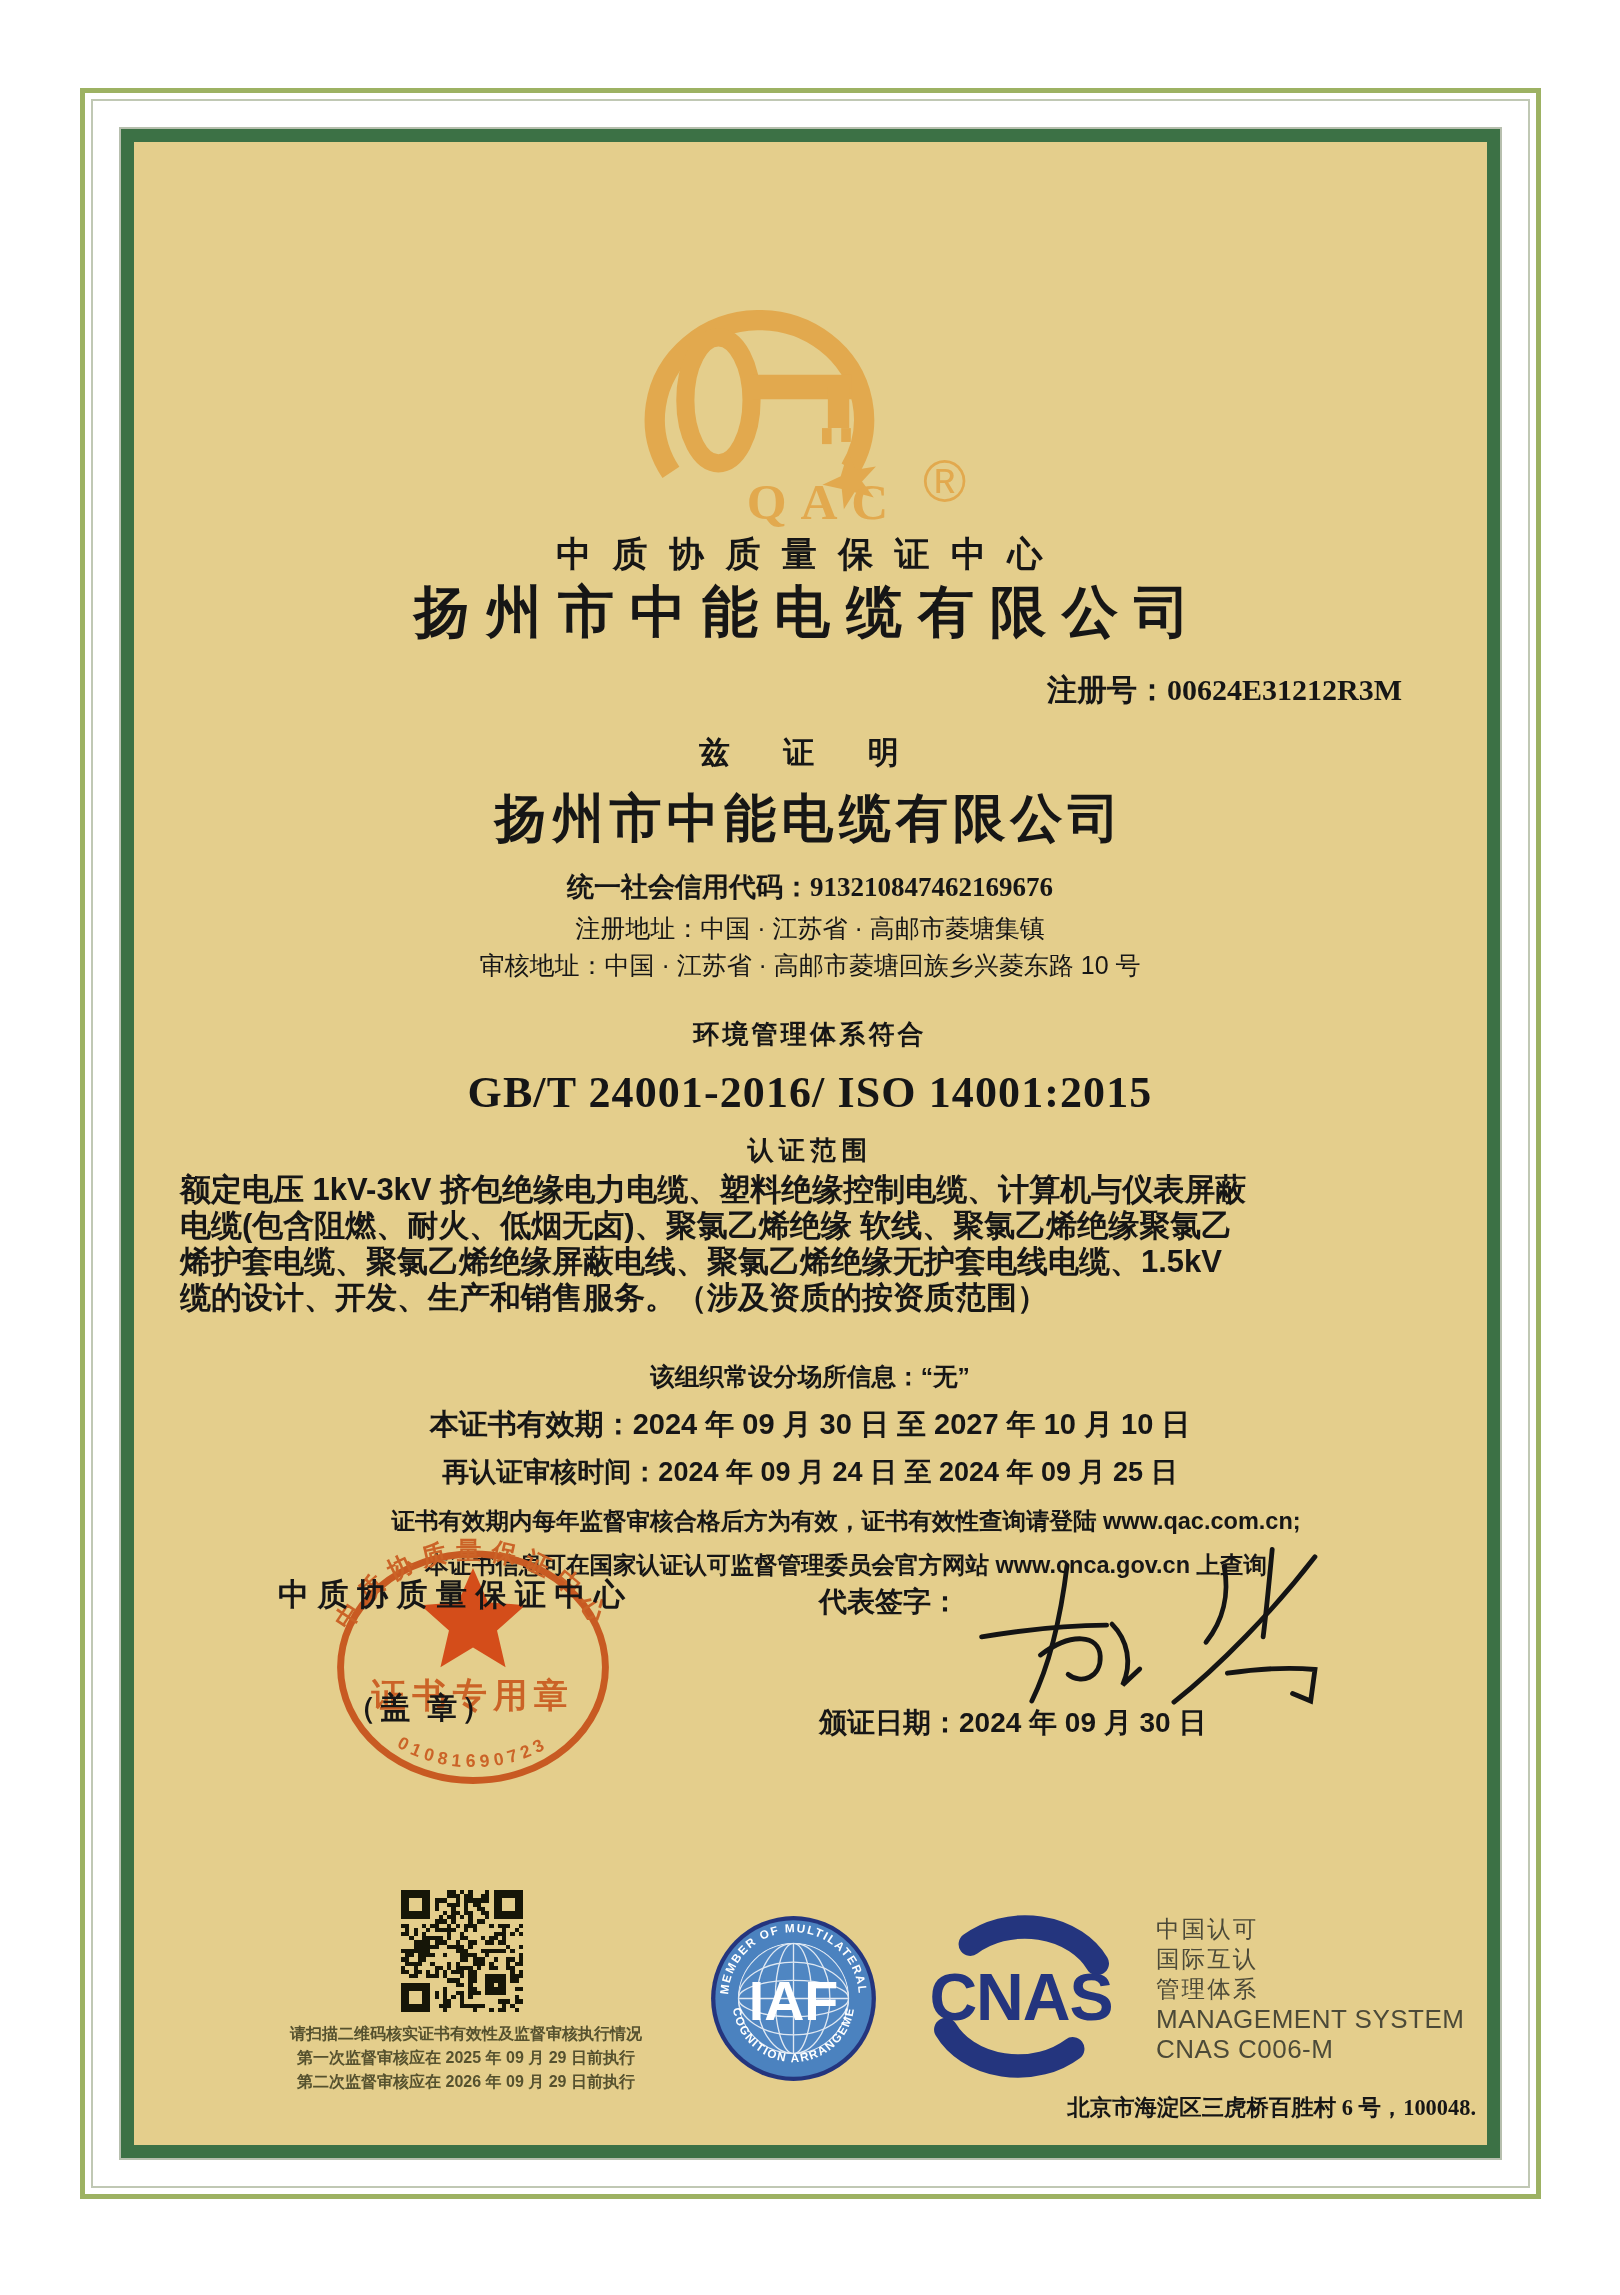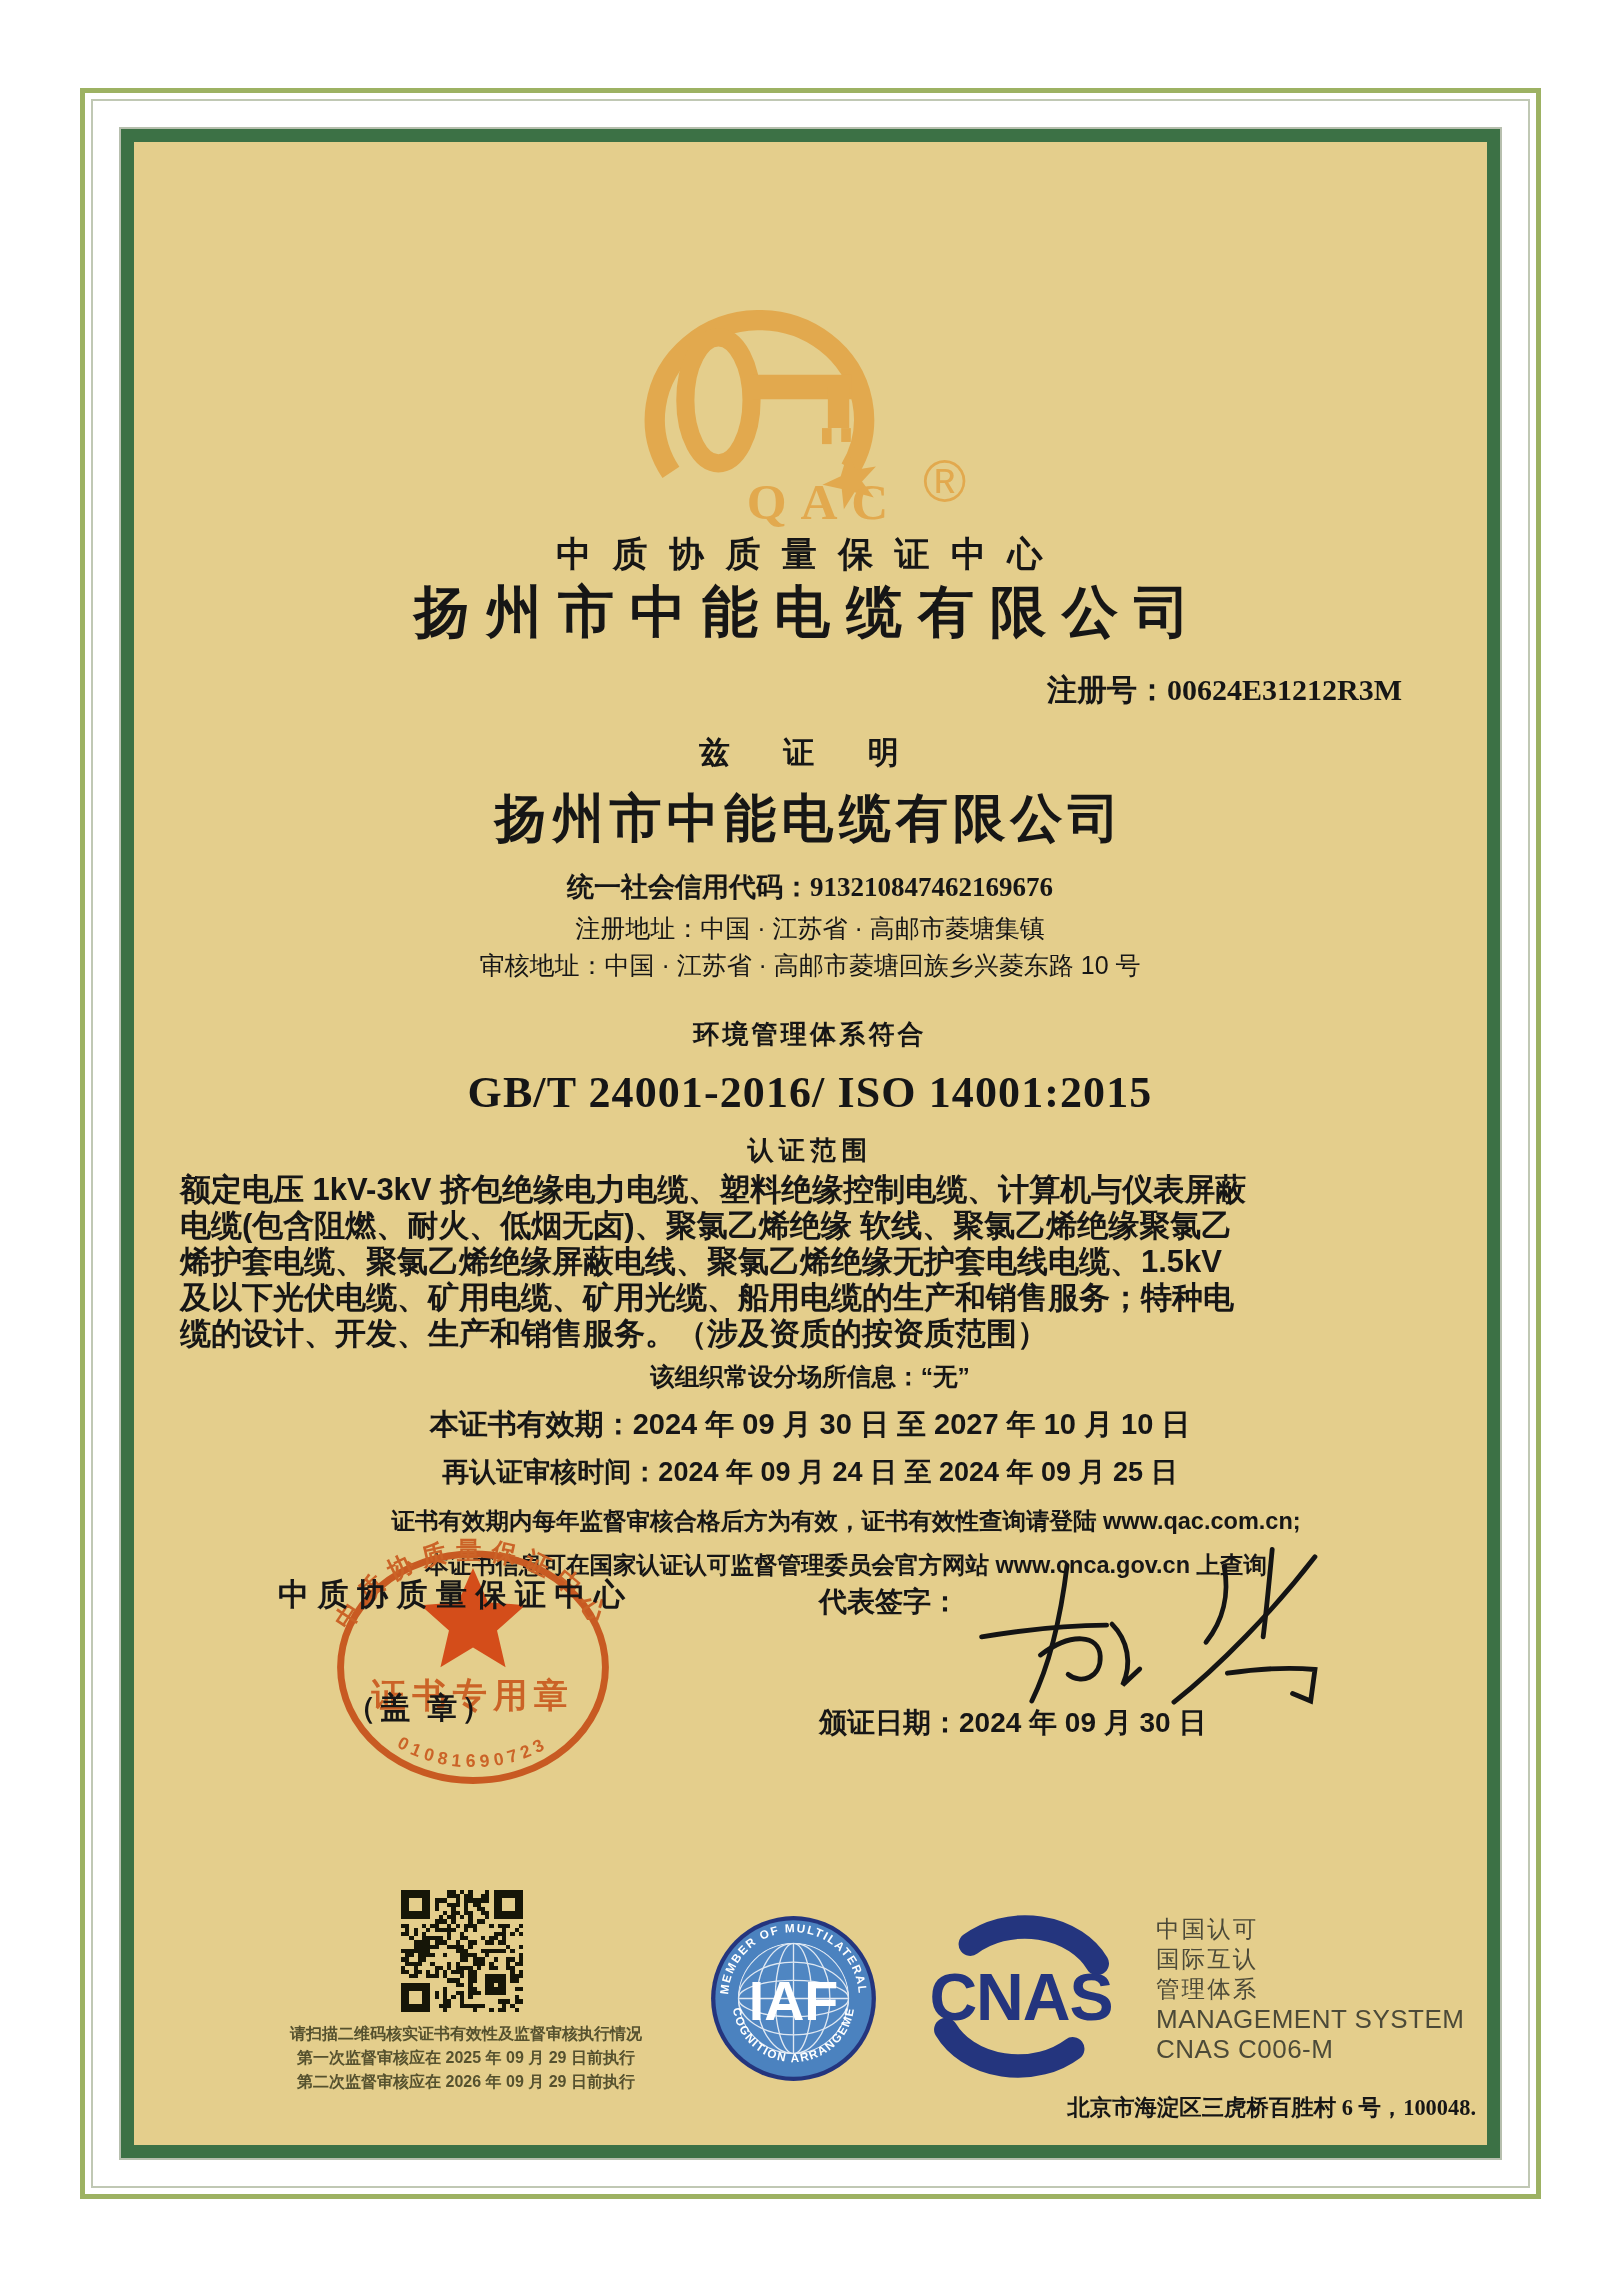--- a/index.html
+++ b/index.html
@@ -99,21 +99,20 @@
 <div class="abs ctr addr auditaddr">审核地址：中国 · 江苏省 · 高邮市菱塘回族乡兴菱东路 10 号</div>
 
 <div class="abs ctr conform">环境管理体系符合</div>
 <div class="abs ctr gbt serif">GB/T 24001-2016/ ISO 14001:2015</div>
 
 <div class="abs ctr scopehead">认证范围</div>
 <div class="abs scopebody">
   <div>额定电压 1kV-3kV 挤包绝缘电力电缆、塑料绝缘控制电缆、计算机与仪表屏蔽</div>
   <div>电缆(包含阻燃、耐火、低烟无卤)、聚氯乙烯绝缘 软线、聚氯乙烯绝缘聚氯乙</div>
   <div>烯护套电缆、聚氯乙烯绝缘屏蔽电线、聚氯乙烯绝缘无护套电线电缆、1.5kV</div>
-  <div>及以下光伏电缆、矿用电缆、矿用光缆、船用电缆的生产和销售服务；特种电</div>
   <div>缆的设计、开发、生产和销售服务。（涉及资质的按资质范围）</div>
 </div>
 <div class="abs ctr branch">该组织常设分场所信息：“无”</div>
 
 <div class="abs ctr valid">本证书有效期：2024 年 09 月 30 日  至  2027 年 10 月 10 日</div>
 <div class="abs ctr recert">再认证审核时间：2024 年 09 月 24 日  至  2024 年 09 月 25 日</div>
 <div class="abs ctr note note1">证书有效期内每年监督审核合格后方为有效，证书有效性查询请登陆 www.qac.com.cn;</div>
 <div class="abs ctr note note2">本证书信息可在国家认证认可监督管理委员会官方网站 www.cnca.gov.cn 上查询</div>
 
 <div class="abs" style="left:318px;top:1537px;width:310px;height:267px;z-index:1;">

